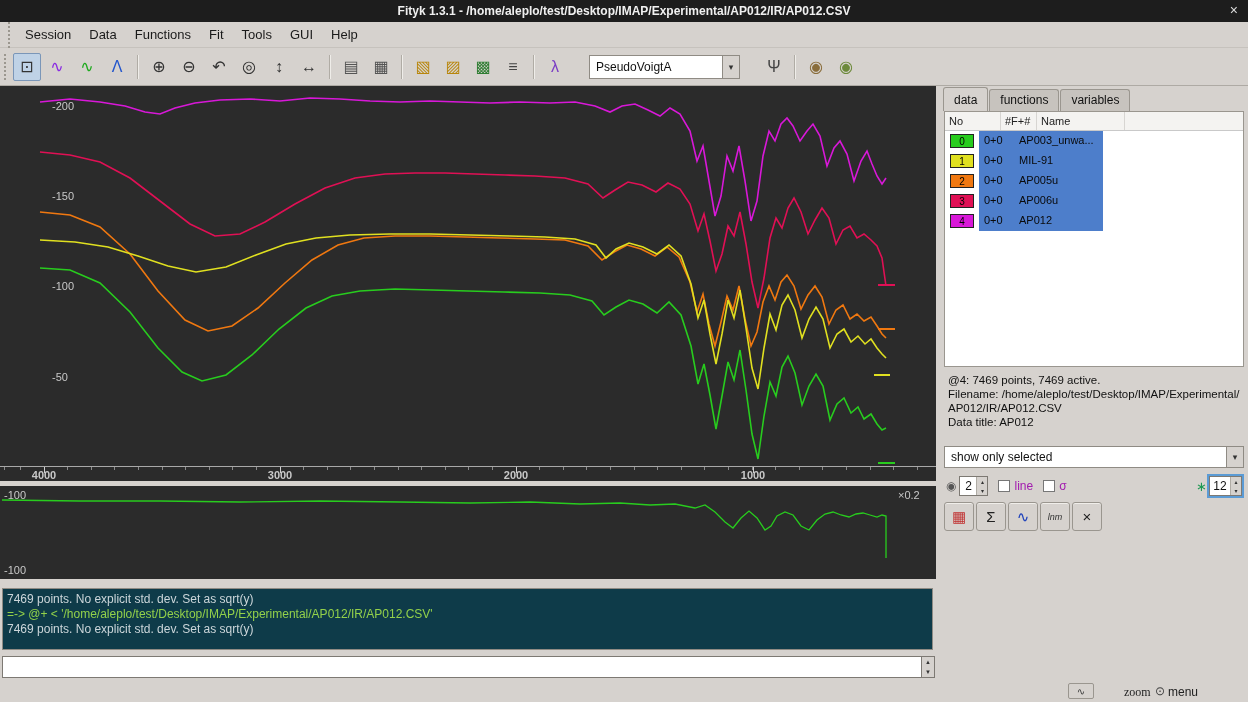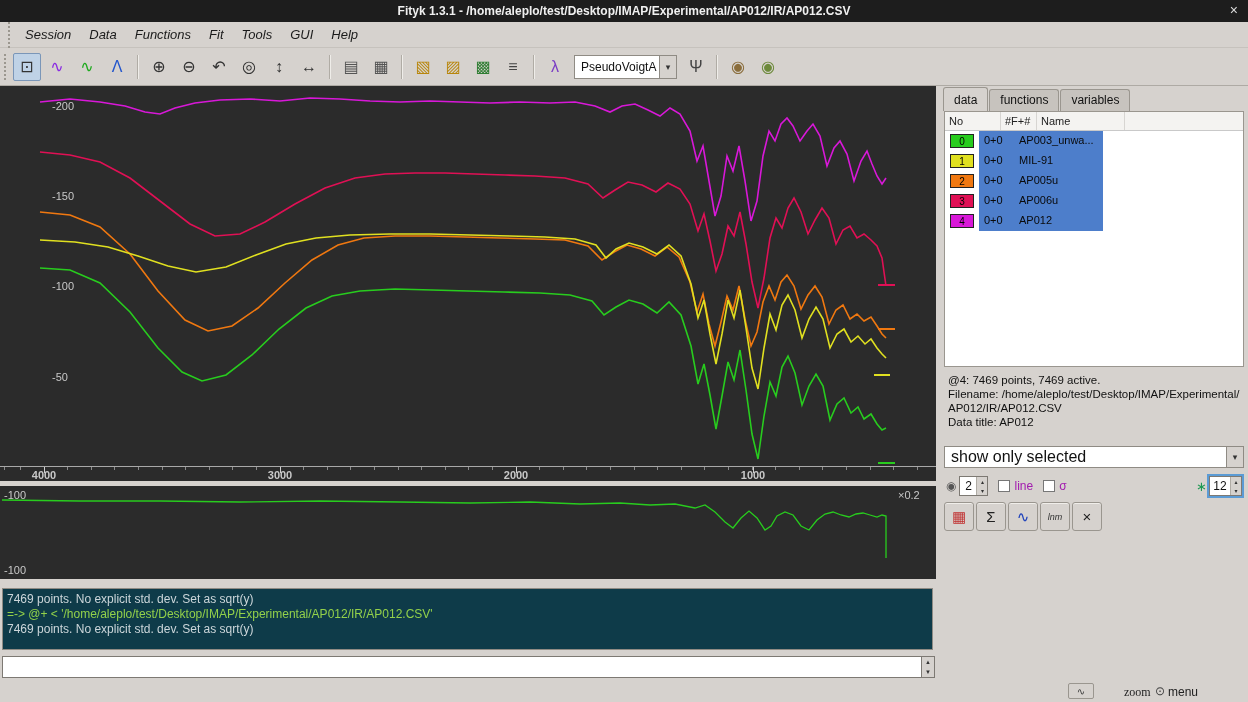--- a/index.html
+++ b/index.html
@@ -4,29 +4,29 @@
 <style>
   * { margin:0; padding:0; box-sizing:border-box; }
   html,body { width:1248px; height:702px; font-family:"Liberation Sans",sans-serif; background:#d6d2ce; overflow:hidden; position:relative; }
 
   
   .titlebar { position:absolute; left:0; top:0; width:1248px; height:22px; background:#1d1d1d; color:#f0f0f0; display:flex; align-items:center; justify-content:center; font-size:12px; font-weight:bold; }
   .close-x { position:absolute; right:10px; top:2px; color:#ddd; font-size:14px; font-weight:normal; cursor:default; }
 
   
   .menubar { position:absolute; left:0; top:22px; width:1248px; height:26px; background:#d6d2ce; display:flex; align-items:center; padding-left:6px; border-bottom:1px solid #c6c2bd; }
-  .menu-item { font-size:13px; color:#1a1a1a; padding:4px 9px;font-style:italic; }
+  .menu-item { font-size:13px; color:#1a1a1a; padding:4px 9px; }
 
   
   .toolbar { position:absolute; left:0; top:48px; width:1248px; height:38px; background:#d6d2ce; border-bottom:1px solid #aeaaa4; display:flex; align-items:center; padding-left:2px; }
   .grip { width:4px; height:26px; border-left:2px dotted #9b978f; margin:0 4px 0 2px; }
   .tbtn { width:28px; height:28px; display:flex; align-items:center; justify-content:center; font-size:16px; border:1px solid transparent; border-radius:2px; margin:0 1px; }
   .tbtn.active { background:#bfd2e6; border:1px solid #7a96b8; }
   .tsep { width:2px; height:24px; border-left:1px solid #b0aca5; border-right:1px solid #efede9; margin:0 5px; }
-  .tb-dropdown { height:24px; background:#fff; border:1px solid #8f8b84; display:flex; align-items:center; margin:0 4px; }
+  .tb-dropdown { height:24px; background:#fff; border:1px solid #8f8b84; display:flex; align-items:center; margin:0 19px;gap:48px; }
   .tb-dropdown .val { font-size:12px; padding:0 6px; color:#111; width:84px; }
   .dd-arrow { width:17px; height:100%; background:#d6d2ce; border-left:1px solid #8f8b84; display:flex; align-items:center; justify-content:center; font-size:9px; color:#333; }
 
   
   .main-plot { position:absolute; left:0; top:86px; width:936px; height:395px; background:#2b2b2b; }
   .ylab { position:absolute; left:4px; color:#c8c8c8; font-size:11px;margin-left:48px; }
   .xlab { position:absolute; color:#c8c8c8; font-size:11px; transform:translateX(-50%);font-weight:bold; }
   .axis-line { position:absolute; left:0; top:380px; width:936px; height:1px; background:#a8a8a8; }
   .xticks-minor { position:absolute; left:0; top:381px; width:936px; height:3px; background:repeating-linear-gradient(90deg,#8a8a8a 0 1px,transparent 1px 23.6px); background-position:20px 0; }
   .majtick { position:absolute; top:381px; width:1px; height:6px; background:#cfcfcf; }
@@ -60,21 +60,21 @@
   .trow { display:flex; height:20px; align-items:stretch; }
   .c-no { width:34px; display:flex; align-items:center; justify-content:center; }
   .c-fpd { width:36px; font-size:11px; color:#0a0a0a; padding:3px 0 0 5px; }
   .c-name { width:88px; font-size:11px; color:#0a0a0a; padding:3px 0 0 4px; white-space:nowrap; overflow:hidden; }
   .sel { background:#4d7ecb; }
   .swatch { width:24px; height:14px; border:1px solid #222; font-size:10px; color:#000; display:flex; align-items:center; justify-content:center; }
 
   .infobox { position:absolute; left:3px; top:284px; width:300px; height:74px; font-size:11.5px; color:#111; line-height:14px; padding:3px 4px; }
 
   .filter-dd { position:absolute; left:3px; top:360px; width:300px; height:22px; background:#fff; border:1px solid #8f8b84; display:flex; align-items:center; }
-  .filter-dd .val { flex:1; font-size:16px; padding-left:6px; color:#111; }
+  .filter-dd .val { flex:1; font-size:12px; padding-left:6px; color:#111; }
 
   .ctrl-row { position:absolute; left:3px; top:389px; width:300px; height:22px; display:flex; align-items:center; }
   .spin { display:flex; height:20px; border:1px solid #7d7973; background:#fff; }
   .spin .v { width:16px; font-size:12px; color:#111; display:flex; align-items:center; justify-content:center; }
   .spin .arr { width:11px; display:flex; flex-direction:column; border-left:1px solid #b0aca5; }
   .spin .arr div { flex:1; background:#d6d2ce; font-size:6px; color:#333; display:flex; align-items:center; justify-content:center; }
   .spin.focus { outline:2px solid #5b9bd5; }
   .cb { width:12px; height:12px; background:#fff; border:1px solid #777; margin:0 4px 0 10px; }
   .cb-label { font-size:12px; color:#a21caf; }
 

